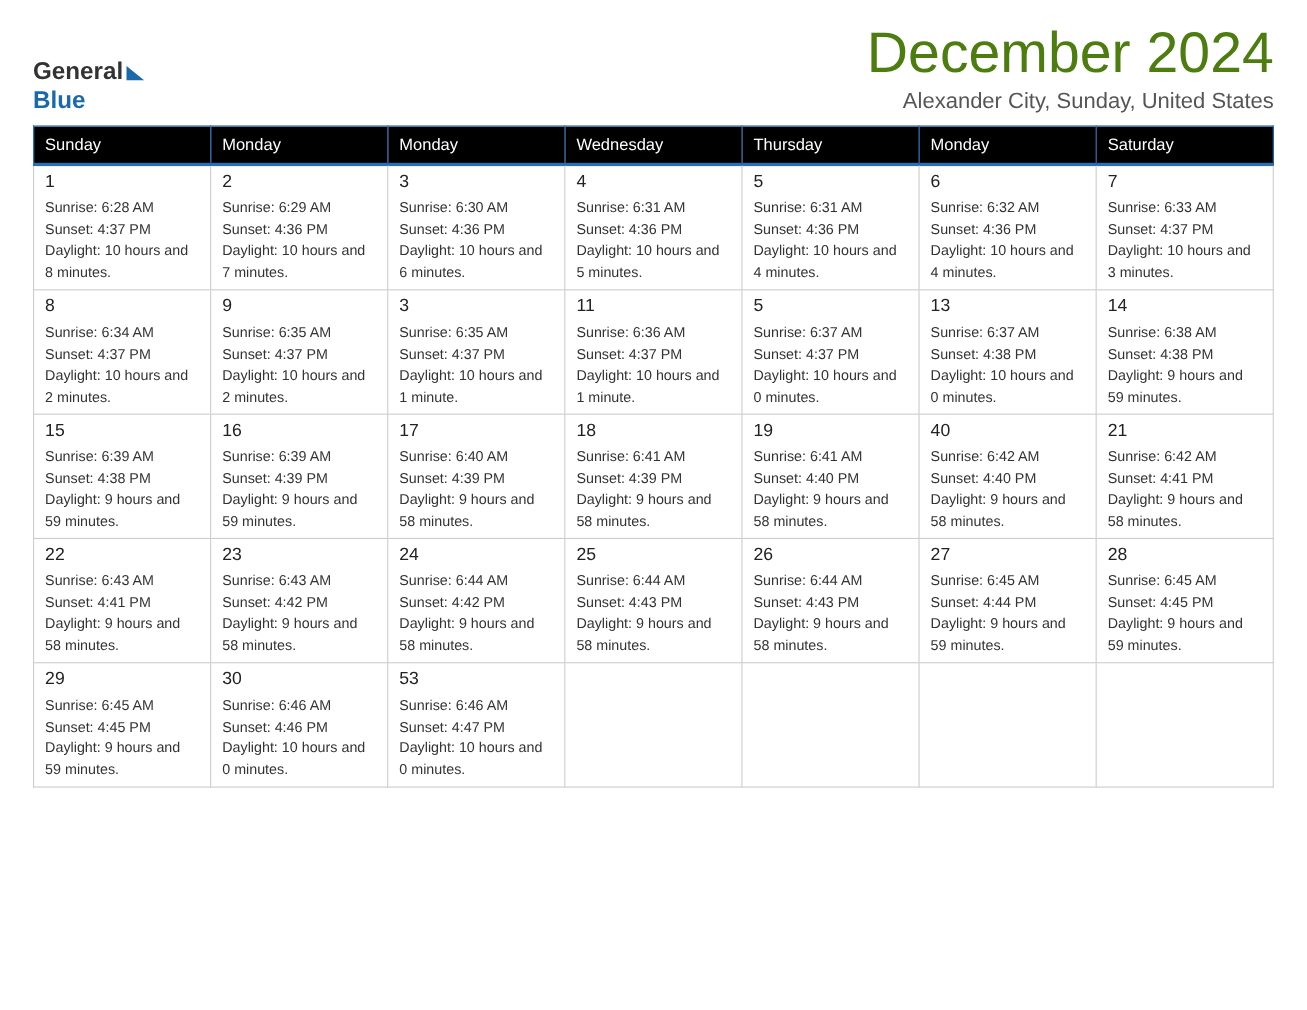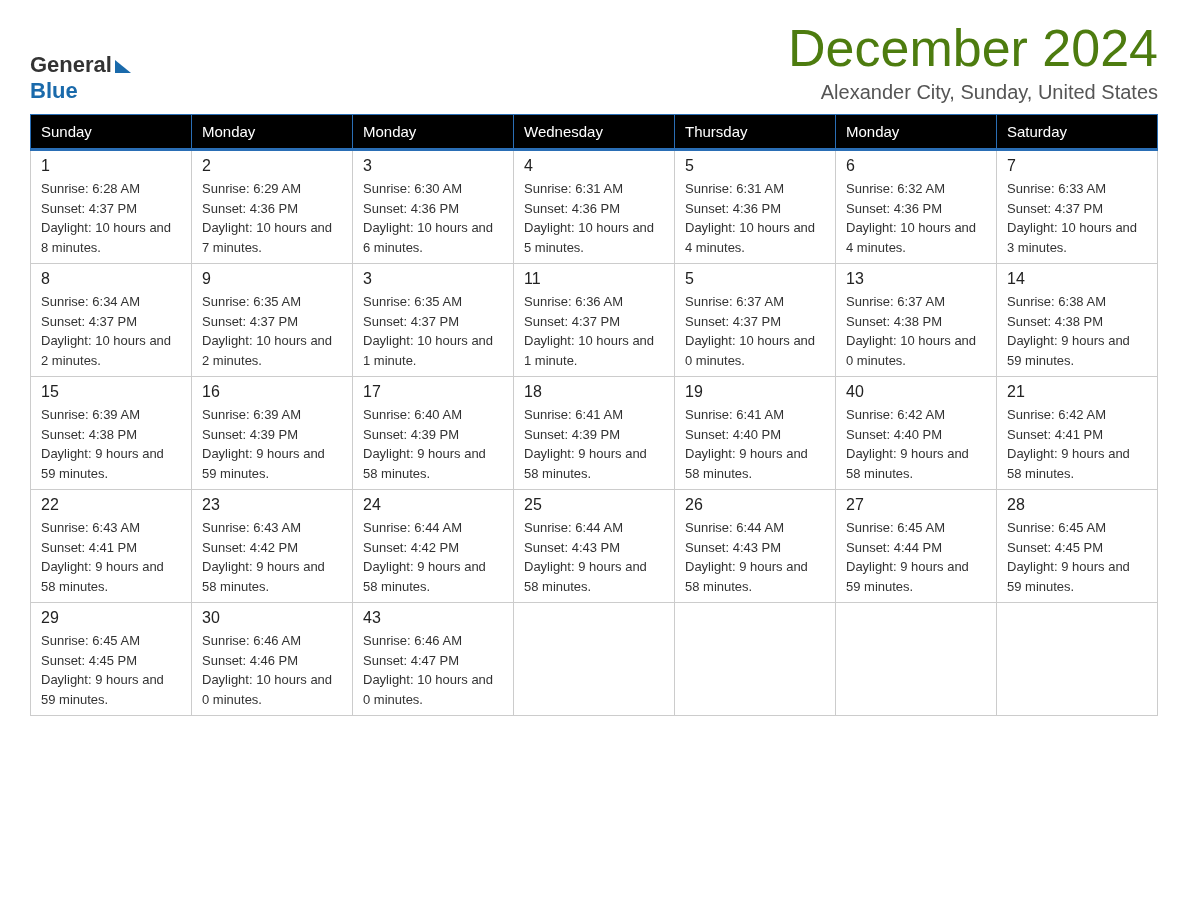--- a/index.html
+++ b/index.html
@@ -195,21 +195,21 @@
         <td><span class="day-num">27</span>
           <span class="day-info">Sunrise: 6:45 AM<br>Sunset: 4:44 PM<br>Daylight: 9 hours and 59 minutes.</span></td>
         <td><span class="day-num">28</span>
           <span class="day-info">Sunrise: 6:45 AM<br>Sunset: 4:45 PM<br>Daylight: 9 hours and 59 minutes.</span></td>
       </tr>
       <tr>
         <td><span class="day-num">29</span>
           <span class="day-info">Sunrise: 6:45 AM<br>Sunset: 4:45 PM<br>Daylight: 9 hours and 59 minutes.</span></td>
         <td><span class="day-num">30</span>
           <span class="day-info">Sunrise: 6:46 AM<br>Sunset: 4:46 PM<br>Daylight: 10 hours and 0 minutes.</span></td>
-        <td><span class="day-num">43</span>
+        <td><span class="day-num">53</span>
           <span class="day-info">Sunrise: 6:46 AM<br>Sunset: 4:47 PM<br>Daylight: 10 hours and 0 minutes.</span></td>
         <td></td>
         <td></td>
         <td></td>
         <td></td>
       </tr>
     </tbody>
 </table>
 
 </body></html>

